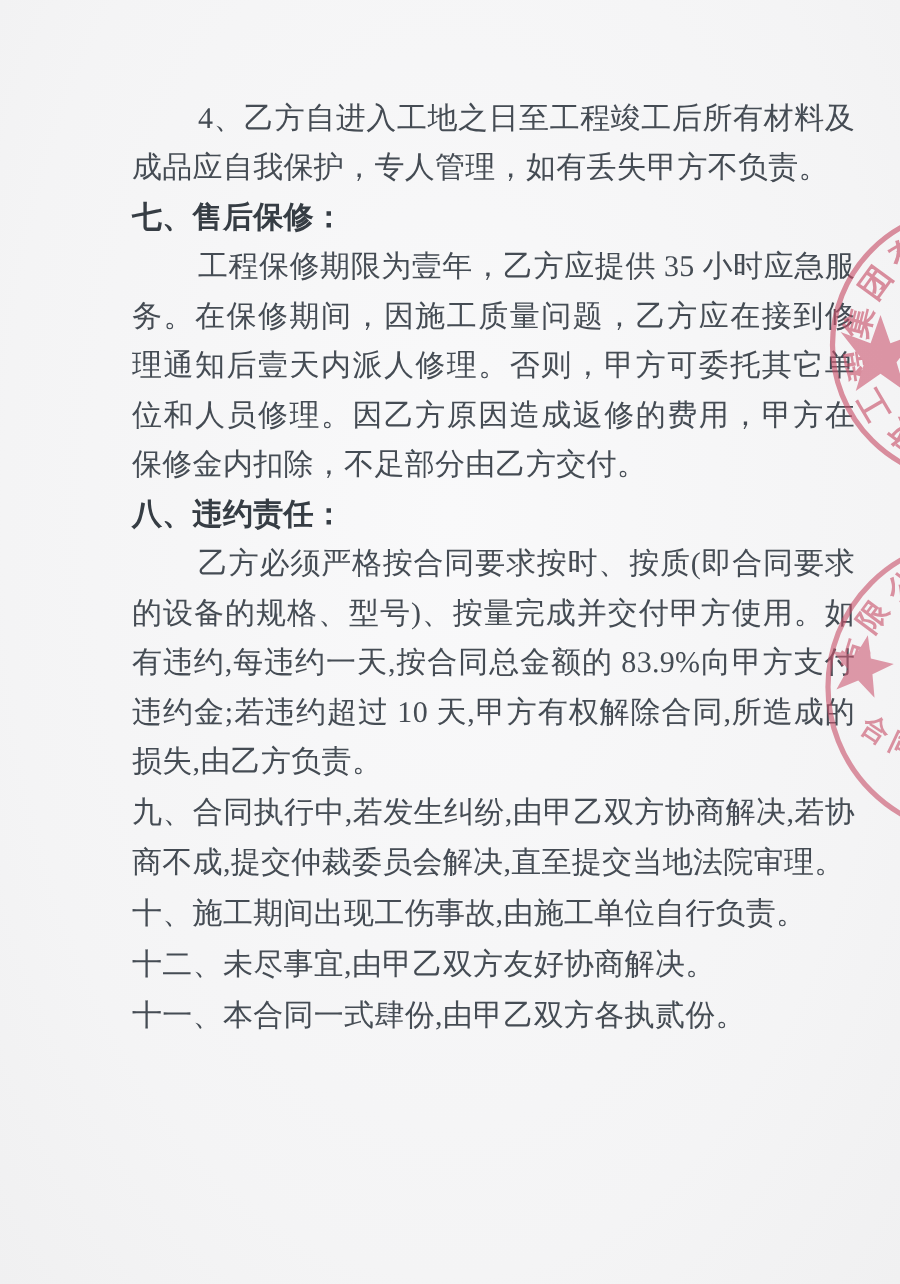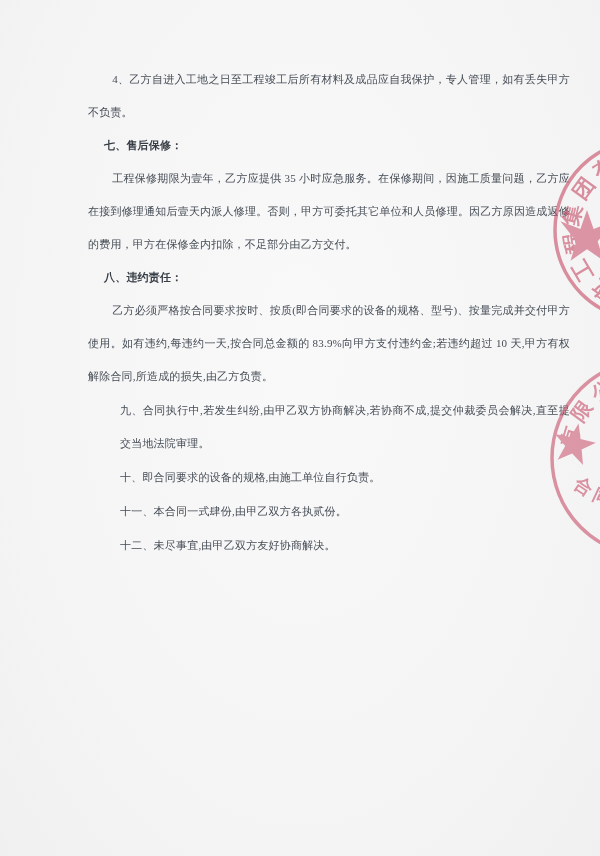--- a/index.html
+++ b/index.html
@@ -17,42 +17,40 @@
     font-family: "Liberation Serif", "DejaVu Serif", serif;
   }
   .doc {
     position: absolute;
     top: 0;
     left: 0;
     width: 600px;
     padding: 63px 30px 20px 88px;
     box-sizing: border-box;
     color: #454c54;
-    font-size: 11px;
+    font-size: 20px;
     line-height: 33px;
     text-align: justify;
     letter-spacing: 0.2px;
   }
   .doc p {
     margin: 0;
     padding: 0;
   }
   .doc p.body-indent {
     text-indent: 2.2em;
   }
   .doc p.body {
     text-indent: 0;
     margin-top: 1px;
-    margin-left: 32px;
   }
   .doc p.heading {
     font-weight: bold;
     color: #363d44;
     text-indent: 0;
-    margin-left: 16px;
   }
   .stamp {
     position: absolute;
     pointer-events: none;
   }
   .stamp-1 { left: 535px; top: 120px; opacity: 0.62; }
   .stamp-2 { left: 540px; top: 348px; opacity: 0.60; }
   .seal-ring-text {
     font-family: "Liberation Serif", "DejaVu Serif", serif;
     font-weight: bold;
@@ -63,23 +61,23 @@
 
 <div class="page">
 
   <div class="doc">
       <p class="body-indent">4、乙方自进入工地之日至工程竣工后所有材料及成品应自我保护，专人管理，如有丢失甲方不负责。</p>
       <p class="heading">七、售后保修：</p>
       <p class="body-indent">工程保修期限为壹年，乙方应提供 35 小时应急服务。在保修期间，因施工质量问题，乙方应在接到修理通知后壹天内派人修理。否则，甲方可委托其它单位和人员修理。因乙方原因造成返修的费用，甲方在保修金内扣除，不足部分由乙方交付。</p>
       <p class="heading">八、违约责任：</p>
       <p class="body-indent">乙方必须严格按合同要求按时、按质(即合同要求的设备的规格、型号)、按量完成并交付甲方使用。如有违约,每违约一天,按合同总金额的 83.9%向甲方支付违约金;若违约超过 10 天,甲方有权解除合同,所造成的损失,由乙方负责。</p>
       <p class="body">九、合同执行中,若发生纠纷,由甲乙双方协商解决,若协商不成,提交仲裁委员会解决,直至提交当地法院审理。</p>
-      <p class="body">十、即合同要求的设备的规格,由施工单位自行负责。</p>
+      <p class="body">十、施工期间出现工伤事故,由施工单位自行负责。</p>
+      <p class="body">十二、未尽事宜,由甲乙双方友好协商解决。</p>
       <p class="body">十一、本合同一式肆份,由甲乙双方各执贰份。</p>
-      <p class="body">十二、未尽事宜,由甲乙双方友好协商解决。</p>
     </div>
 
   <svg class="stamp stamp-1" width="220" height="220" viewBox="0 0 220 220">
     <circle cx="110" cy="110" r="90" fill="none" stroke="#c84f68" stroke-width="3.5"></circle>
     <defs>
       <path id="ring1" d="M110,43 a67,67 0 1 1 -0.02,0"></path>
     </defs>
     <text class="seal-ring-text" font-size="21" fill="#c84f68" letter-spacing="5">
       <textPath href="#ring1" startOffset="51%">市政工程集团有限公司</textPath>
     </text>

